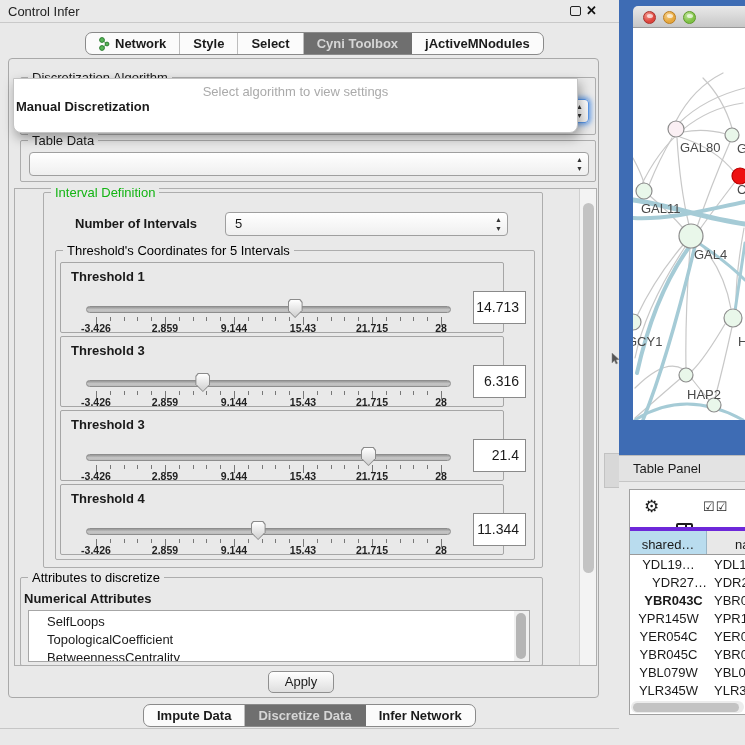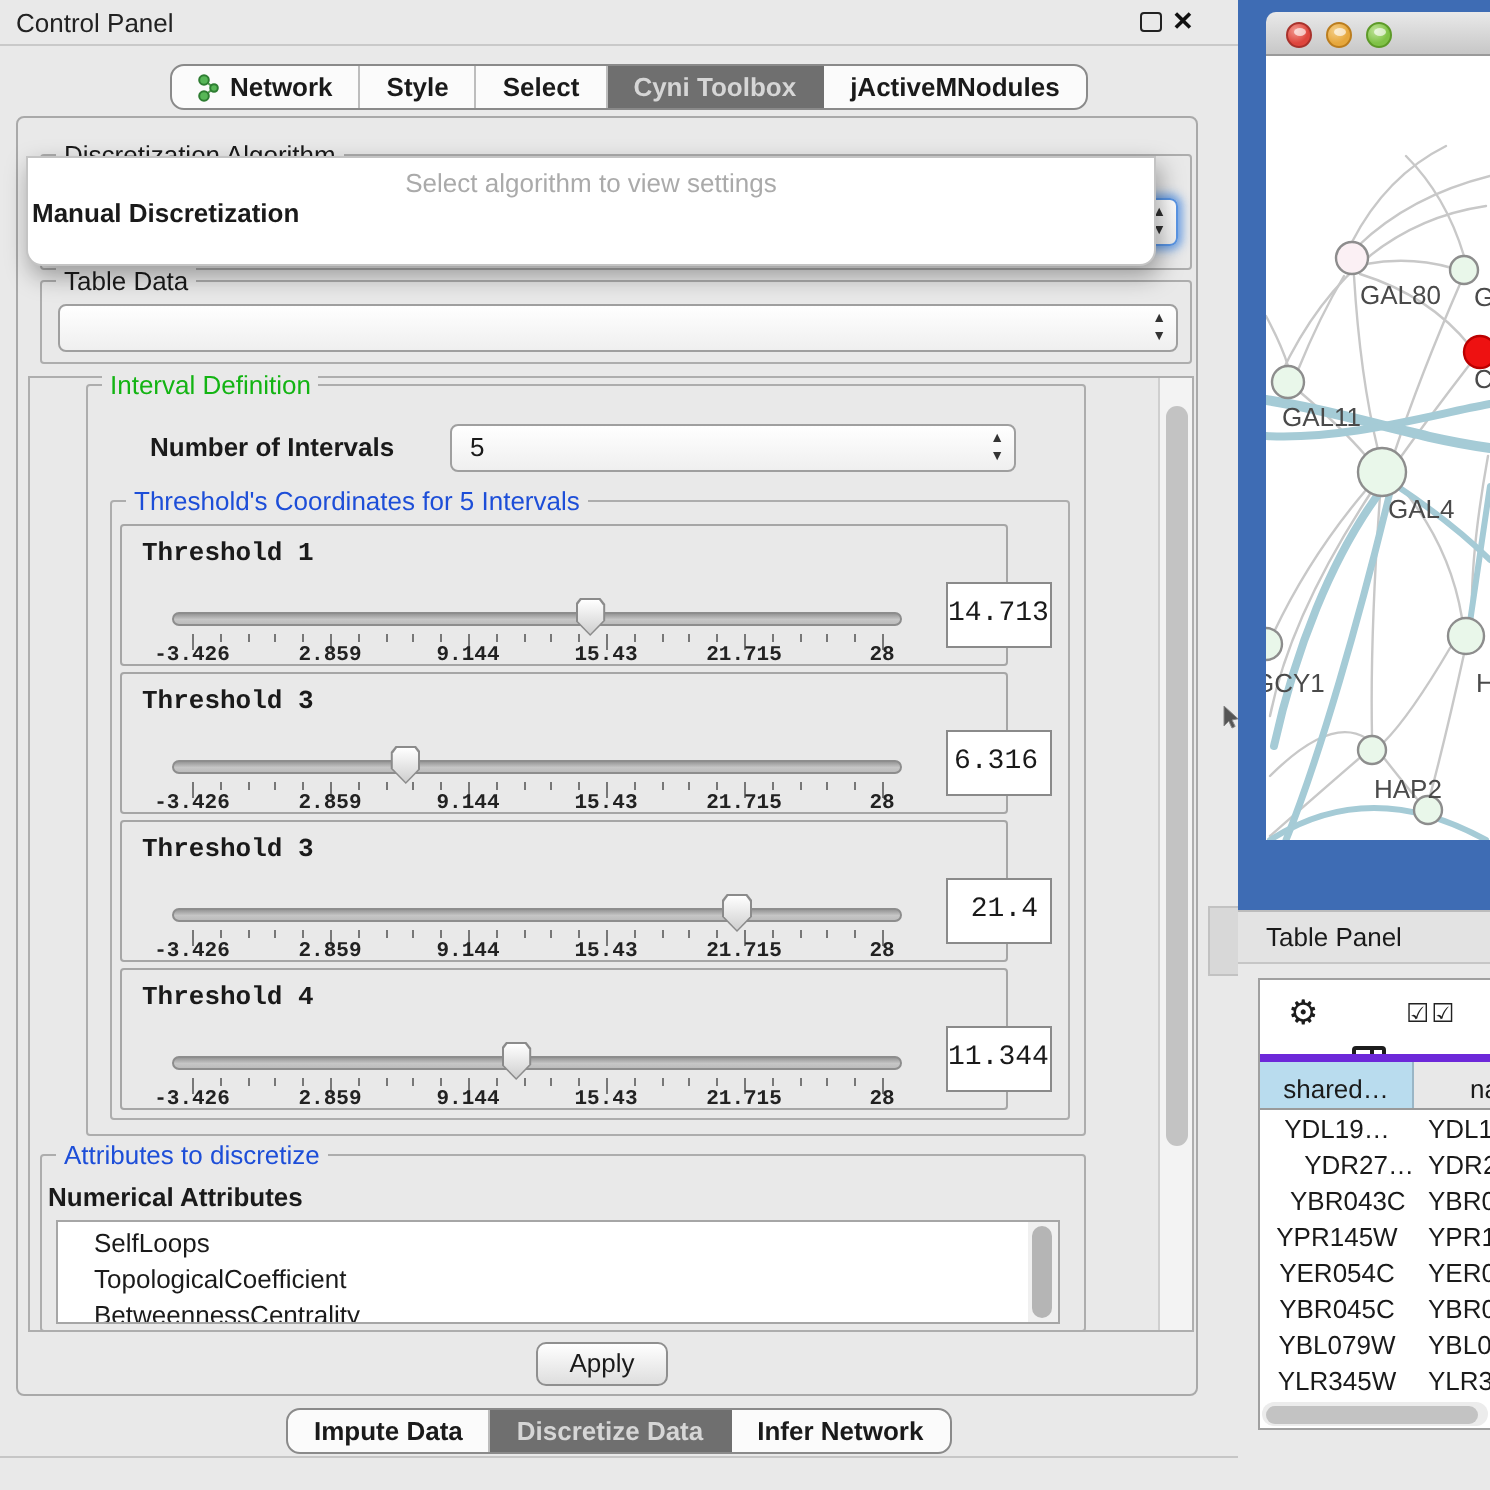--- a/index.html
+++ b/index.html
@@ -16,35 +16,35 @@
   
   .tabbar { display:flex; align-items:stretch; height:23px; background:#fbfbfb; border:1px solid #8a8a8a; border-radius:7px; overflow:hidden; }
   .tab { display:flex; align-items:center; gap:5px; padding:0 13px; font-weight:bold; color:#1a1a1a; border-right:1px solid #bdbdbd; cursor:default; }
   .tab:last-child { border-right:none; }
   .tab.selected { background:#6f6f6f; color:#d6d6d6; border-right-color:#6f6f6f; }
 
   
   .panel { border:1px solid #a9a9a9; border-radius:4px; background:#e9e9e9; }
   .group { border:1px solid #adadad; border-radius:2px; }
   .group-title { position:absolute; top:-8px; left:7px; background:#e9e9e9; padding:0 4px; font-size:13px; }
-  .t-black { color:#1a1a1a; } .t-green { color:#13b413; } .t-blue { color:#1d4ed8; }
+  .t-black { color:#1a1a1a; } .t-green { color:#13b413; } .t-blue { color:#000000; }
 
   
   .combo { background:linear-gradient(#ffffff,#efefef); border:1px solid #9f9f9f; border-radius:4px; height:24px; line-height:22px; padding-left:9px; position:relative; }
   .combo .stepper { position:absolute; right:5px; top:2px; display:flex; flex-direction:column; line-height:9px; font-size:7px; color:#333; }
   .combo.focused { border-color:#5a96e6; box-shadow:0 0 5px 2px rgba(86,148,230,.85); }
 
   
   .popup { background:#ffffff; border:1px solid #c4c4c4; border-radius:0 0 8px 8px; box-shadow:2px 5px 12px rgba(0,0,0,.35); z-index:50; }
   .dd-hint { text-align:center; color:#aaaaaa; padding-top:5px; height:20px; }
   .dd-row { padding:1px 2px 1px 2px; height:15px; line-height:14px; }
   .dd-row.bold { font-weight:bold; }
 
   
-  .thr-box { position:absolute; left:60px; width:444px; height:71px; border:1px solid #a6a6a6; border-radius:2px;font-family:Liberation Mono, monospace; }
+  .thr-box { position:absolute; left:60px; width:444px; height:71px; border:1px solid #a6a6a6; border-radius:2px; }
   .thr-label { position:absolute; left:10px; top:6px; font-weight:bold; }
   .thr-track { position:absolute; left:25px; top:43px; width:365px; height:7px; border:1px solid #8d8d8d; border-radius:4px;
                background:linear-gradient(#979797,#c6c6c6 55%,#bcbcbc); }
   .thr-thumb { position:absolute; top:36px; width:15px; height:19px; background:#8b8b8b; z-index:3;
                clip-path:polygon(50% 100%, 0 60%, 0 16%, 16% 0, 84% 0, 100% 16%, 100% 60%); }
   .thr-thumb .inner { position:absolute; left:1px; top:1px; width:13px; height:17px; background:linear-gradient(#ffffff,#cfcfcf);
                clip-path:polygon(50% 100%, 0 60%, 0 16%, 16% 0, 84% 0, 100% 16%, 100% 60%); }
   .ticks { position:absolute; left:35px; top:54px; width:345px; height:8px; }
   .tick { position:absolute; top:0; width:1px; background:#777; }
   .tick-labels { position:absolute; left:35px; top:59px; width:345px; height:12px; }
@@ -74,21 +74,21 @@
   .cols-icon i { position:absolute; left:50%; top:0; width:2px; height:100%; background:#1c1c1c; }
   .th-cell { position:absolute; top:0; height:28px; line-height:28px; text-align:center; border-right:1px solid #9ab6c6; font-size:13px; }
   .tr { position:absolute; left:0; width:160px; height:18px; }
   .td { position:absolute; top:0; height:18px; line-height:18px; font-size:13px; white-space:nowrap; overflow:hidden; }
 </style>
 </head>
 <body>
 
 <div id="app">
 
-  <div class="abs win-title" style="left:8px; top:4px;">Control Panel</div>
+  <div class="abs win-title" style="left:8px; top:4px;">Control Infer</div>
   <div class="abs float-box" style="left:570px; top:6px;"></div>
   <div class="abs close-x" style="left:586px; top:3px;">✕</div>
   <div class="abs" style="left:0; top:22px; width:619px; border-top:1px solid #c9c9c9;"></div>
 
   <div id="top-tabs" class="abs tabbar" style="left:85px; top:32px;">
       <div class="tab">
         <svg width="11" height="14">
           <line x1="3" y1="3" x2="8" y2="7" stroke="#4e9e4e" stroke-width="1"></line>
           <line x1="3" y1="11" x2="8" y2="7" stroke="#4e9e4e" stroke-width="1"></line>
           <circle cx="3" cy="3" r="2.4" fill="#57b657" stroke="#2e7d32"></circle>
@@ -459,21 +459,21 @@
     <div id="tbl-body" style="position: relative; width: 160px; height: 162px;">
         <div class="tr" style="top: 0px;">
           <div class="td" style="left: 0px; width: 77px; text-align: center;">YDL19…</div>
           <div class="td" style="left: 77px; width: 83px; padding-left: 7px;">YDL1</div>
         </div>
         <div class="tr" style="top: 18px;">
           <div class="td" style="left: 0px; width: 77px; text-align: right;">YDR27…</div>
           <div class="td" style="left: 77px; width: 83px; padding-left: 7px;">YDR2</div>
         </div>
         <div class="tr" style="top: 36px;">
-          <div class="td" style="left: 15px; width: 77px; text-align: left;">YBR043C</div>
+          <div class="td" style="left: 5px; width: 77px; text-align: center; font-weight: bold;">YBR043C</div>
           <div class="td" style="left: 77px; width: 83px; padding-left: 7px;">YBR0</div>
         </div>
         <div class="tr" style="top: 54px;">
           <div class="td" style="left: 0px; width: 77px; text-align: center;">YPR145W</div>
           <div class="td" style="left: 77px; width: 83px; padding-left: 7px;">YPR1</div>
         </div>
         <div class="tr" style="top: 72px;">
           <div class="td" style="left: 0px; width: 77px; text-align: center;">YER054C</div>
           <div class="td" style="left: 77px; width: 83px; padding-left: 7px;">YER0</div>
         </div>

